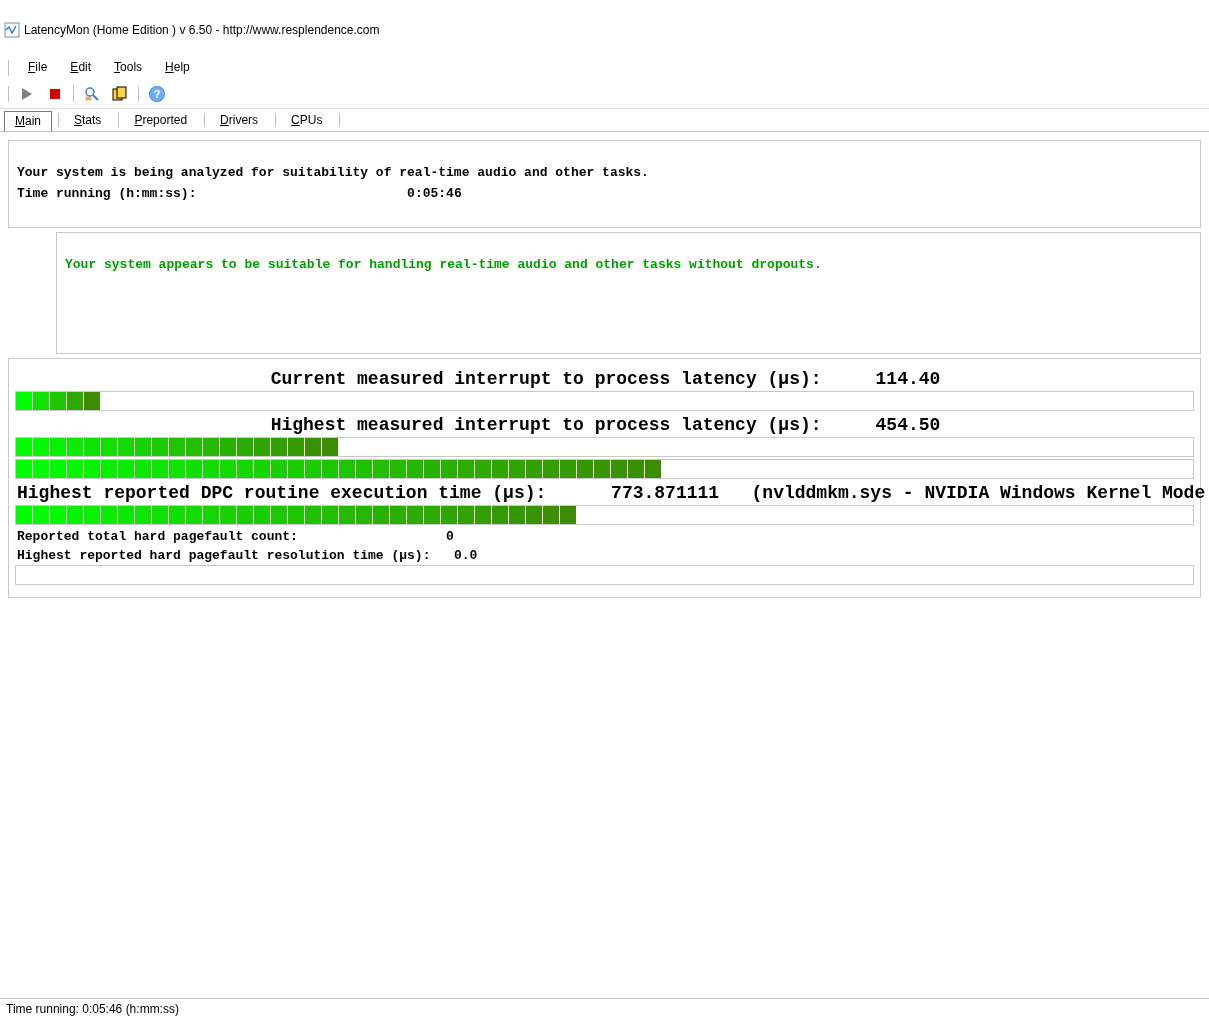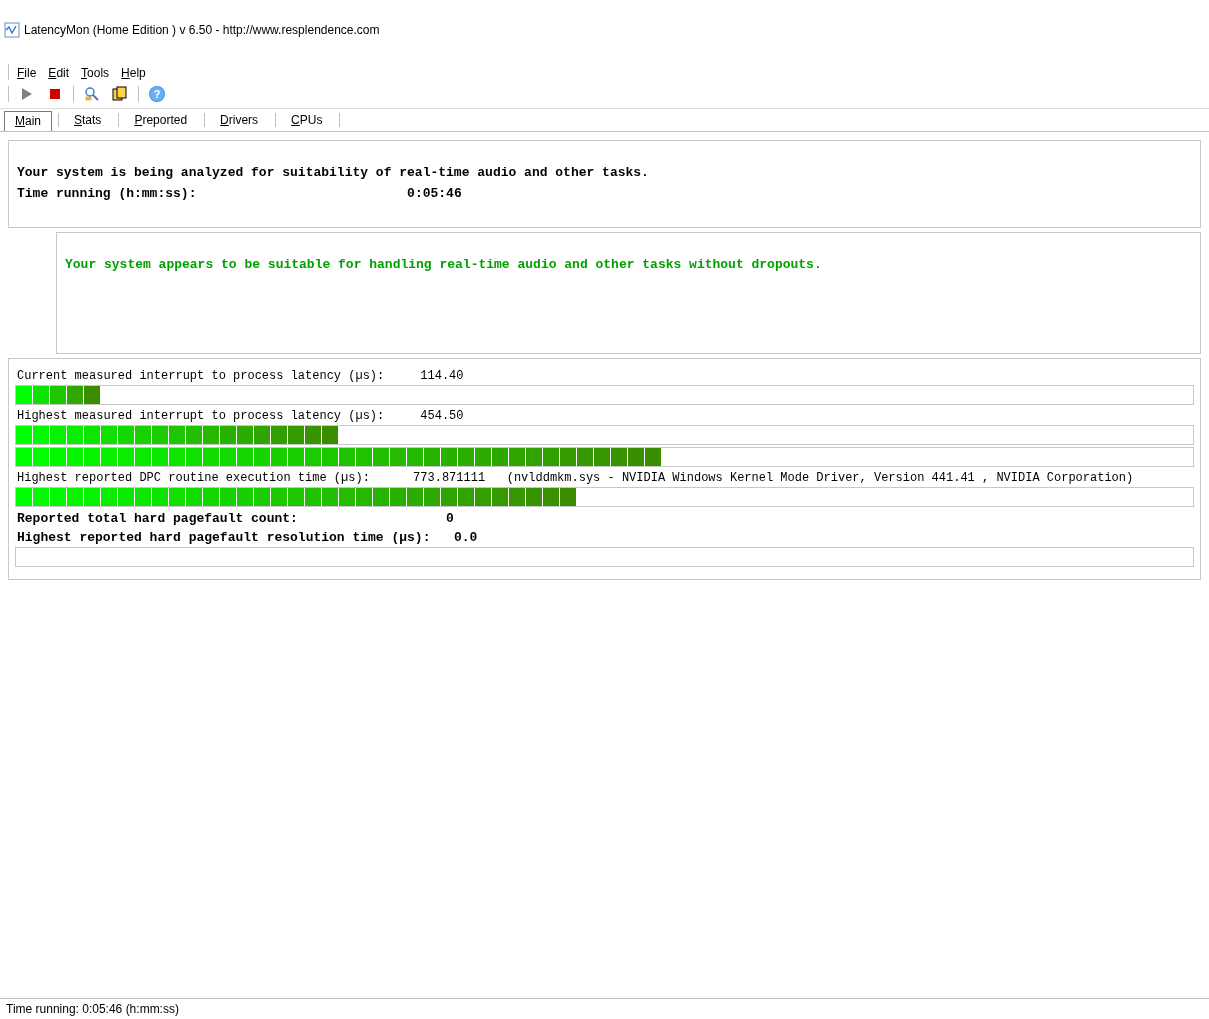--- a/index.html
+++ b/index.html
@@ -17,38 +17,38 @@
   }
   .window{
     flex:1 1 auto;
     background:#fff;
     display:flex;
     flex-direction:column;
     box-sizing:border-box;
   }
   .titlebar{height:24px;display:flex;align-items:center;padding:18px 4px;background:#fff;}
   .titlebar .title{margin-left:4px;}
-  .menubar{height:20px;display:flex;align-items:flex-end;padding:0 6px;background:#fff;gap:0;}
+  .menubar{height:20px;display:flex;align-items:flex-start;padding:0 6px;background:#fff;gap:11px;}
   .menubar .item{padding:0 6px;cursor:default;}
   .menubar .item span.ul{text-decoration:underline;}
   .sep-v{width:1px;height:16px;background:#c0c0c0;margin:0 2px;}
   .toolbar{height:28px;display:flex;align-items:center;padding:0 6px;background:#fff;gap:4px;border-bottom:1px solid #dcdcdc;}
   .tbtn{width:24px;height:24px;display:flex;align-items:center;justify-content:center;cursor:default;}
   .tabs{height:22px;display:flex;align-items:center;padding:0 4px;background:#fff;border-bottom:1px solid #c0c0c0;}
   .tab{padding:2px 10px 3px;border:1px solid transparent;border-bottom:none;margin-right:2px;cursor:default;}
   .tab .ul{text-decoration:underline;}
   .tab.active{border-color:#7a7a7a;background:#fff;position:relative;top:1px;}
   .tabsep{width:1px;height:14px;background:#c0c0c0;margin:0 4px;}
   .content{flex:1 1 auto;background:#fff;padding:8px 8px 0 8px;box-sizing:border-box;overflow:hidden;}
   .panel{border:1px solid #c8c8c8;background:#fff;padding:22px 8px 6px 8px;margin-bottom:4px;}
   .mono{font-family:Consolas,"Courier New",monospace;font-size:13px;font-weight:bold;white-space:pre;line-height:1.6;}
   .green{color:#00a000;}
   .metric-panel{border:1px solid #c8c8c8;background:#fff;padding:6px 6px 12px 6px;}
   .metric-block{margin-bottom:2px;}
-  .metric-line{font-family:Consolas,"Courier New",monospace;font-size:12px;font-weight:normal;white-space:pre;margin:4px 0 2px 2px;}
+  .metric-line{font-family:Consolas,"Courier New",monospace;font-size:18px;font-weight:bold;white-space:pre;margin:4px 0 2px 2px;text-align:center;}
   .bar-track{height:18px;background:#fff;border:1px solid #c8c8c8;position:relative;overflow:hidden;}
   .bar-fill{position:absolute;left:0;top:0;bottom:0;display:flex;}
   .seg{width:16px;height:100%;margin-right:1px;}
   .seg:last-child{margin-right:0;}
   .pf-line{font-family:Consolas,"Courier New",monospace;font-size:13px;font-weight:bold;white-space:pre;margin:4px 0 2px 2px;}
   .status{height:20px;border-top:1px solid #c0c0c0;background:#fff;display:flex;align-items:center;padding:0 6px;}
   .app-icon{width:16px;height:16px;}
 </style>
 </head>
 <body>

